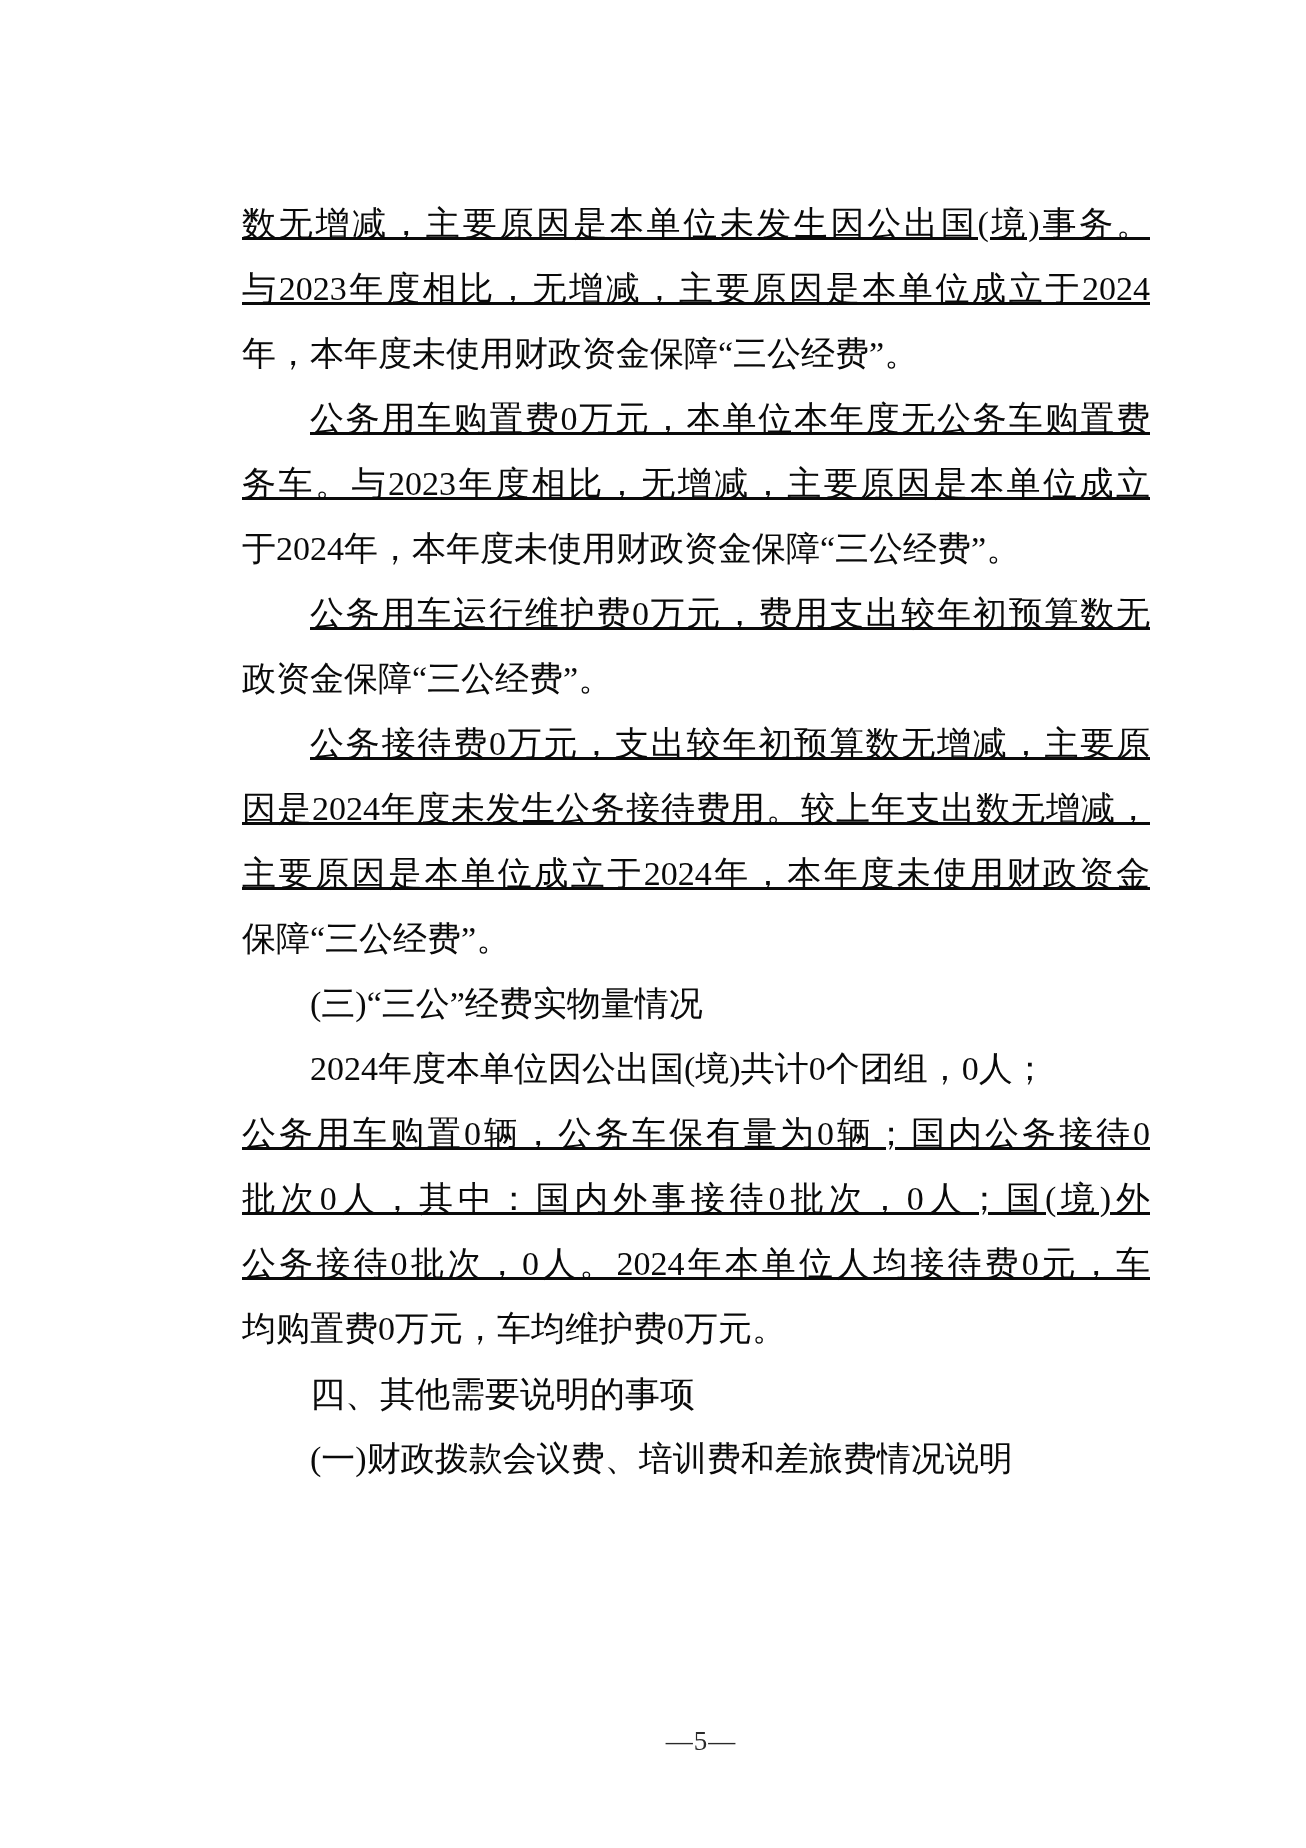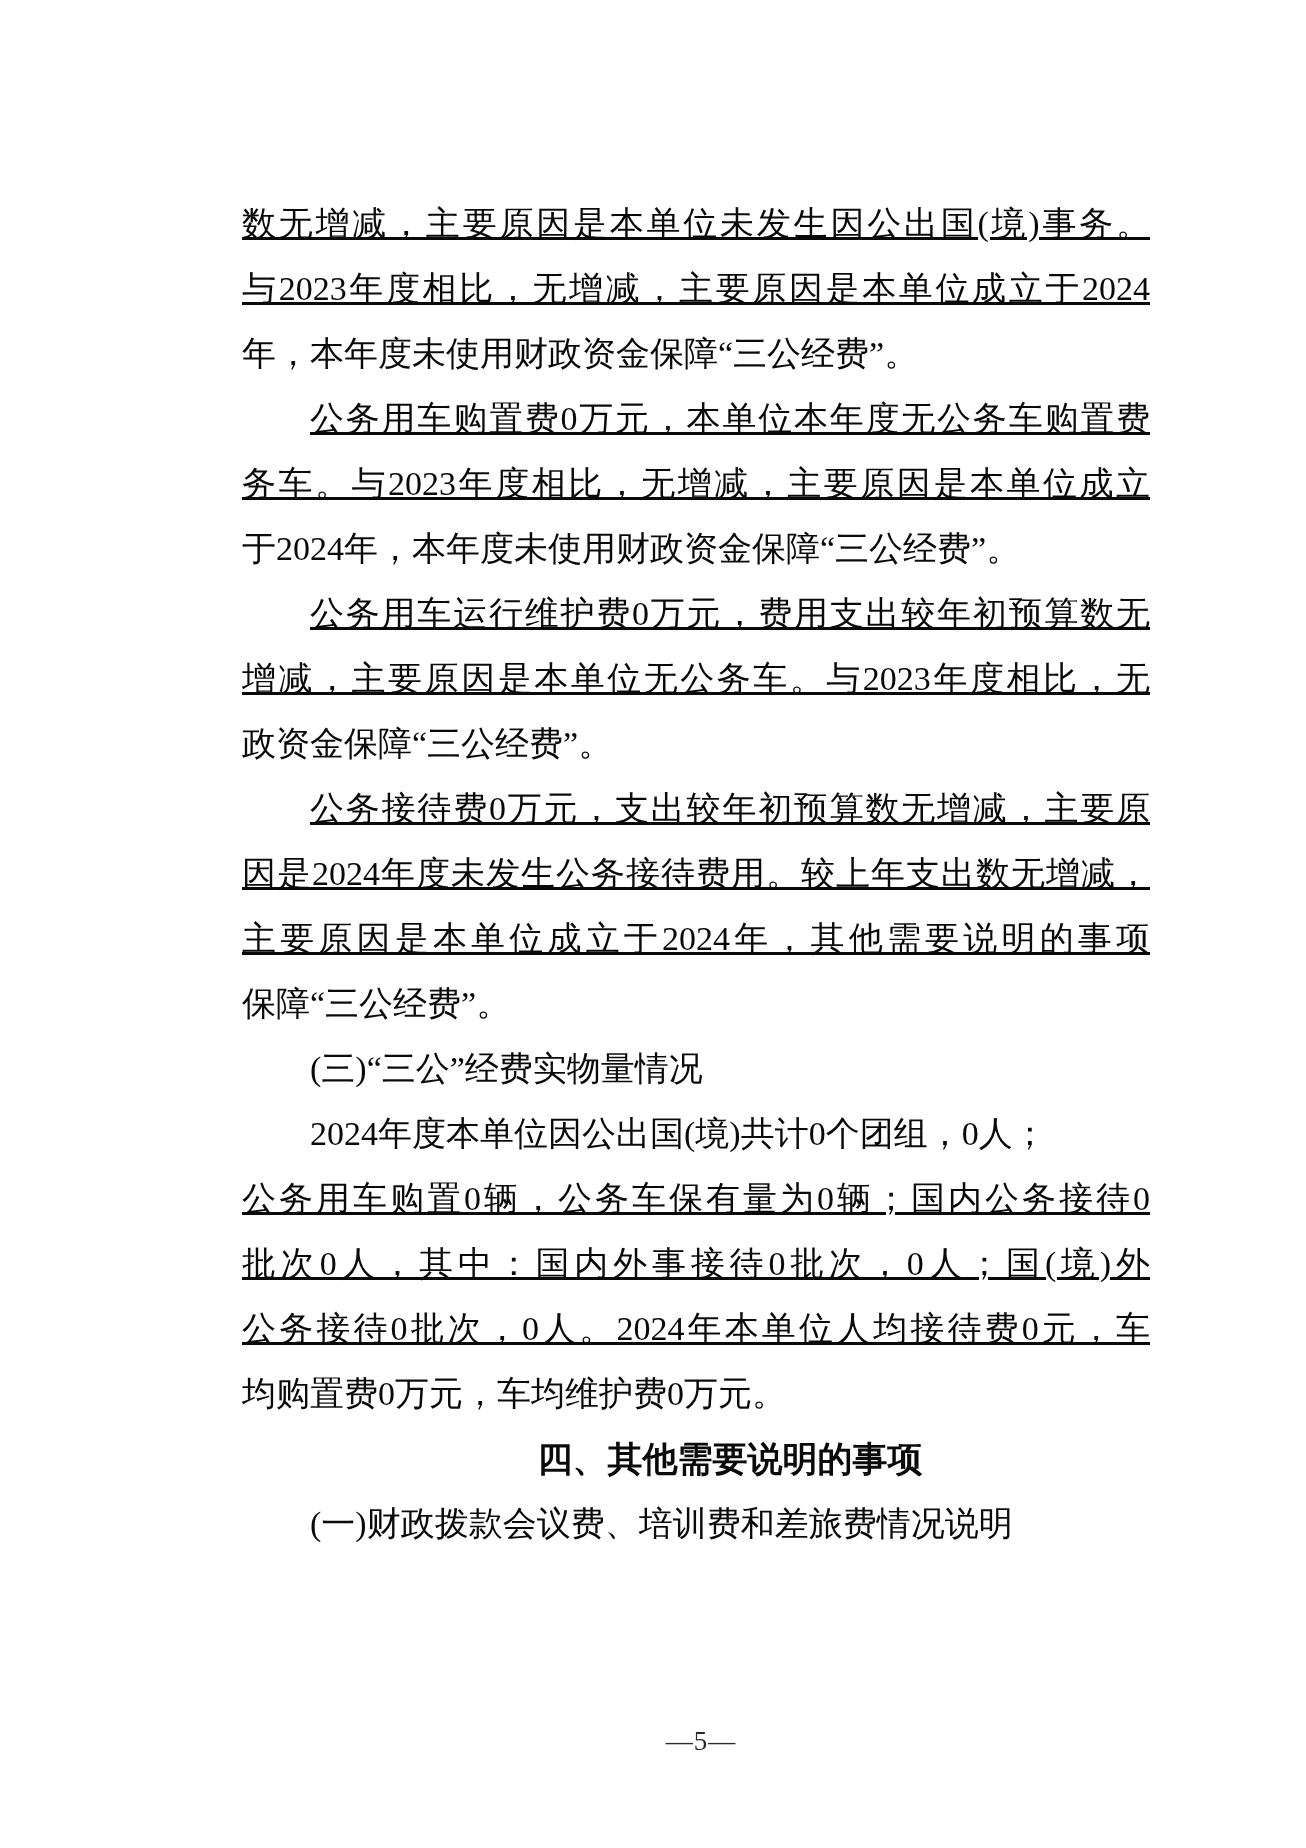--- a/index.html
+++ b/index.html
@@ -40,23 +40,22 @@
     padding-left: 68px;
   }
   .line.indent.justify {
     
   }
   .line.h-kai {
     font-weight: normal;
   }
   .line.h-hei {
     font-family: "Liberation Sans", "DejaVu Sans", sans-serif;
-    font-weight: bold;
+    font-weight: normal;
     font-size: 35px;
-    text-align: center;
   }
   .footer {
     position: absolute;
     top: 1726px;
     left: 0;
     width: 100%;
     text-align: center;
   }
   .footer .page-num {
     position: relative;
@@ -73,25 +72,24 @@
 
   <div class="text-block" id="text-block">
 
   <div class="line justify">数无增减，主要原因是本单位未发生因公出国(境)事务。</div>
       <div class="line justify">与2023年度相比，无增减，主要原因是本单位成立于2024</div>
       <div class="line">年，本年度未使用财政资金保障“三公经费”。</div>
       <div class="line indent justify">公务用车购置费0万元，本单位本年度无公务车购置费</div>
       <div class="line justify">务车。与2023年度相比，无增减，主要原因是本单位成立</div>
       <div class="line">于2024年，本年度未使用财政资金保障“三公经费”。</div>
       <div class="line indent justify">公务用车运行维护费0万元，费用支出较年初预算数无</div>
-      <div class="line justify">增减，主要原因是本单位无公务车。与2023年度相比，无</div>
       <div class="line">政资金保障“三公经费”。</div>
       <div class="line indent justify">公务接待费0万元，支出较年初预算数无增减，主要原</div>
       <div class="line justify">因是2024年度未发生公务接待费用。较上年支出数无增减，</div>
-      <div class="line justify">主要原因是本单位成立于2024年，其他需要说明的事项</div>
+      <div class="line justify">主要原因是本单位成立于2024年，本年度未使用财政资金</div>
       <div class="line">保障“三公经费”。</div>
       <div class="line h-kai indent">(三)“三公”经费实物量情况</div>
       <div class="line indent">2024年度本单位因公出国(境)共计0个团组，0人；</div>
       <div class="line justify">公务用车购置0辆，公务车保有量为0辆；国内公务接待0</div>
       <div class="line justify">批次0人，其中：国内外事接待0批次，0人；国(境)外</div>
       <div class="line justify">公务接待0批次，0人。2024年本单位人均接待费0元，车</div>
       <div class="line">均购置费0万元，车均维护费0万元。</div>
       <div class="line h-hei indent">四、其他需要说明的事项</div>
       <div class="line h-kai indent">(一)财政拨款会议费、培训费和差旅费情况说明</div>
     </div>

